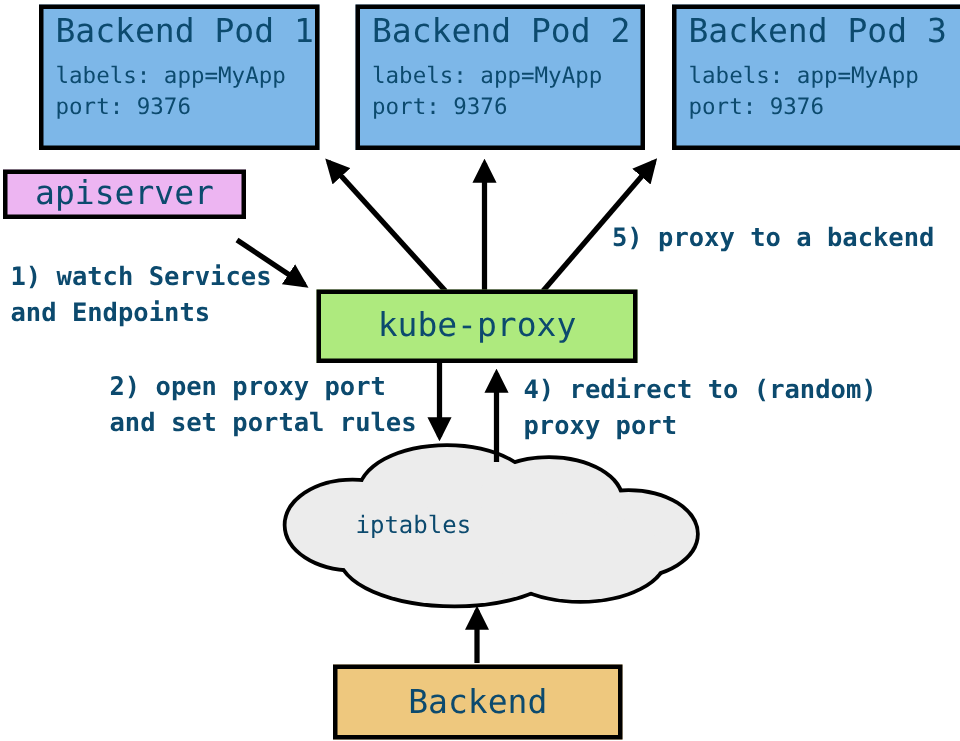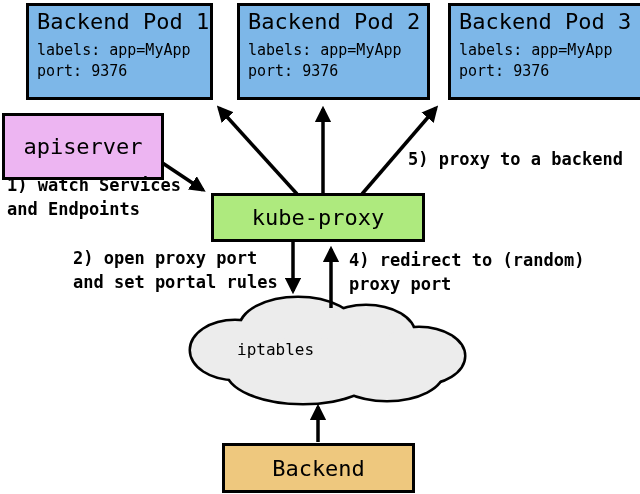--- a/index.html
+++ b/index.html
@@ -6,34 +6,34 @@
     --pod_fill:#7db7e8;
     --apiserver_fill:#edb5f2;
     --kube_proxy_fill:#aeea7e;
     --client_fill:#eec87e;
     --cloud_fill:#ececec;
     --outline:#000000;
   }
   html,body{margin:0;padding:0;background:#fff;}
   .canvas{
     position:relative;width:640px;height:494px;background:#ffffff;overflow:hidden;
-    font-family:"DejaVu Sans Mono","Liberation Mono",monospace;color:#000000;
+    font-family:"DejaVu Sans Mono","Liberation Mono",monospace;color:#0c4a6e;
   }
   .layer{position:absolute;left:0;top:0;width:640px;height:494px;}
   svg.layer{z-index:0;}
   .box{position:absolute;box-sizing:border-box;border:3px solid var(--outline);z-index:2;}
   .pod{background:var(--pod_fill);height:97px;top:3px;}
   .pod1{left:26px;width:187px;}
   .pod2{left:237px;width:193px;}
   .pod3{left:448px;width:226px;}
   .pod-title{font-size:22px;line-height:26px;padding:3px 0 0 8px;white-space:nowrap;}
   .pod-line{font-size:15px;line-height:21px;padding-left:8px;white-space:nowrap;}
   .pod-line.first{margin-top:5px;}
   .centered{display:flex;align-items:center;justify-content:center;font-size:22px;white-space:nowrap;}
-  .apiserver{left:2px;top:113px;width:162px;height:67px;background:var(--apiserver_fill);text-align:right;}
+  .apiserver{left:2px;top:113px;width:162px;height:33px;background:var(--apiserver_fill);text-align:right;}
   .kubeproxy{left:211px;top:193px;width:214px;height:49px;background:var(--kube_proxy_fill);}
   .client{left:222px;top:443px;width:193px;height:50px;background:var(--client_fill);}
   .note{
     position:absolute;z-index:3;font-weight:bold;font-size:17px;line-height:24px;
     white-space:pre-line;
   }
   .note1{left:7px;top:173px;}
   .note2{left:73px;top:246px;}
   .note3{left:327px;top:410px;white-space:nowrap;}
   .note4{left:349px;top:248px;}

